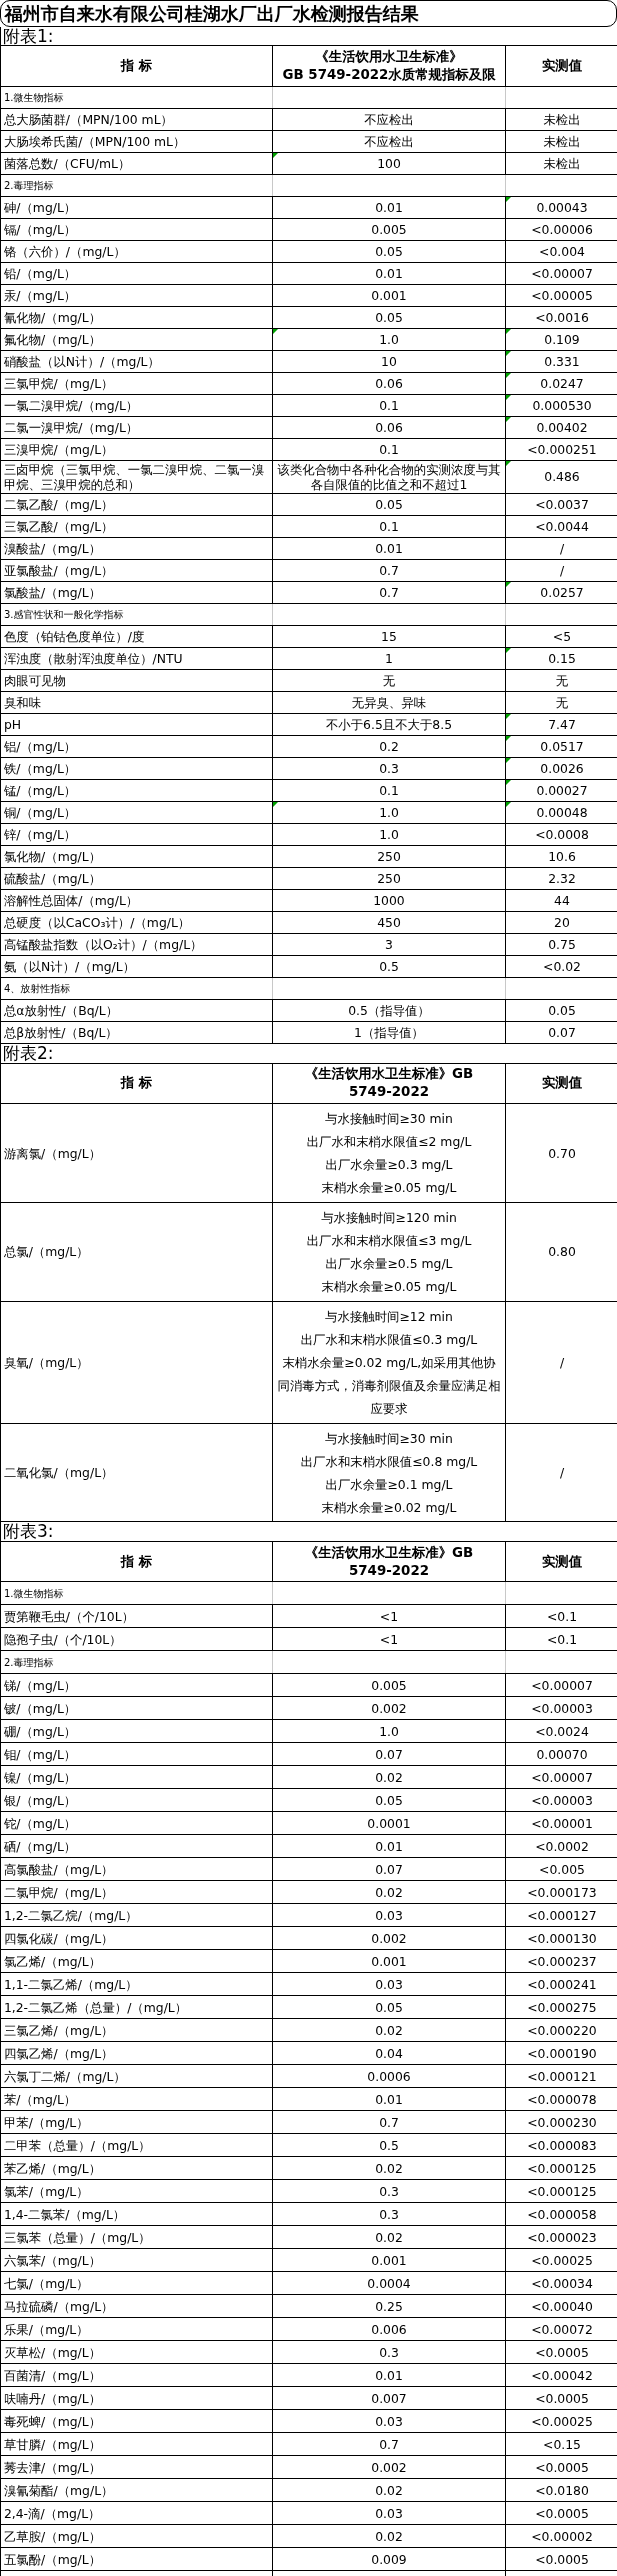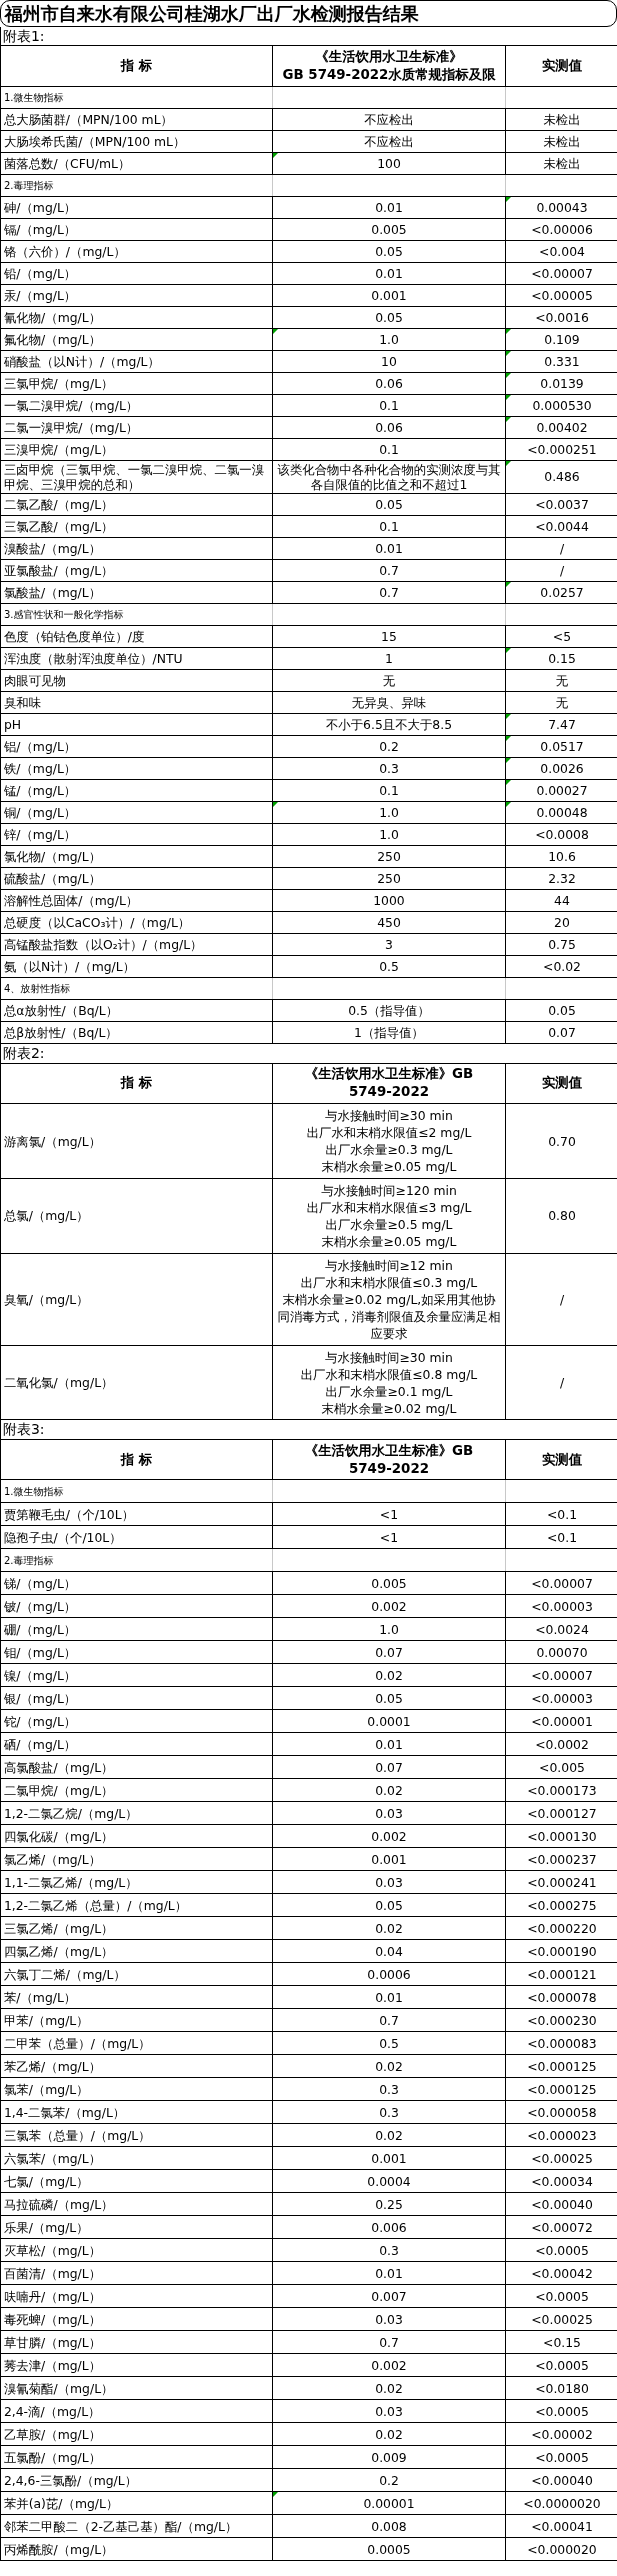--- a/index.html
+++ b/index.html
@@ -13,21 +13,21 @@
     border-left:1.9px solid var(--border);
     border-right:1px solid var(--border);
     border-bottom:1px solid var(--border);
     font-size:18px; font-weight:bold; line-height:21px;
     padding:1.9px 3.8px 1.9px 3.8px;
     white-space:nowrap; overflow:hidden;border-radius:10px;
   }
   .table-label{
     box-sizing:border-box;
     border-left:1.9px solid var(--border);
-    font-size:14px; line-height:15.3px; padding:1.9px 1.9px 1px 1.9px;
+    font-size:17px; line-height:15.3px; padding:1.9px 1.9px 1px 1.9px;
   }
 
   table{
     width:617px; border-collapse:collapse; table-layout:fixed;
     border-top:1px solid var(--border);
     border-left:1.9px solid var(--border);
   }
   col.c1{ width:272px; } col.c2{ width:233px; } col.c3{ width:113px; }
 
   th,td{
@@ -39,21 +39,21 @@
   }
   th{
     font-size:13.4px; font-weight:bold; text-align:center;
     padding:1.9px; line-height:18px; white-space:pre-line;
   }
   td{ font-size:12.4px; line-height:15.3px; padding:1px 2.9px; height:19px; }
   table.t3 td{ height:20px; }
 
   td.indicator{ text-align:left; }
   td.standard, td.value{ text-align:center; white-space:pre-line; }
-  table.t2 td.standard{ padding:2.9px 3.8px; line-height:17px; }
+  table.t2 td.standard{ padding:2.9px 3.8px; line-height:23px; }
   table.t2 td{ height:auto; }
 
   tr.section td{ border-right-color:#c8c8c8; }
   tr.section td:last-child{ border-right-color:var(--border); }
   tr.section td.indicator{ font-size:10px; }
 
   .mark{
     position:absolute; top:0; left:0; width:0; height:0;
     border-top:5.7px solid var(--flag);
     border-right:5.7px solid transparent;
@@ -143,21 +143,21 @@
             <td class="value"><span>0.109</span><span class="mark"></span></td>
           </tr>
           <tr>
             <td class="indicator"><span>硝酸盐（以N计）/（mg/L）</span></td>
             <td class="standard"><span>10</span></td>
             <td class="value"><span>0.331</span><span class="mark"></span></td>
           </tr>
           <tr>
             <td class="indicator"><span>三氯甲烷/（mg/L）</span></td>
             <td class="standard"><span>0.06</span></td>
-            <td class="value"><span>0.0139</span><span class="mark"></span></td>
+            <td class="value"><span>0.0247</span><span class="mark"></span></td>
           </tr>
           <tr>
             <td class="indicator"><span>一氯二溴甲烷/（mg/L）</span></td>
             <td class="standard"><span>0.1</span></td>
             <td class="value"><span>0.000530</span><span class="mark"></span></td>
           </tr>
           <tr>
             <td class="indicator"><span>二氯一溴甲烷/（mg/L）</span></td>
             <td class="standard"><span>0.06</span></td>
             <td class="value"><span>0.00402</span><span class="mark"></span></td>

